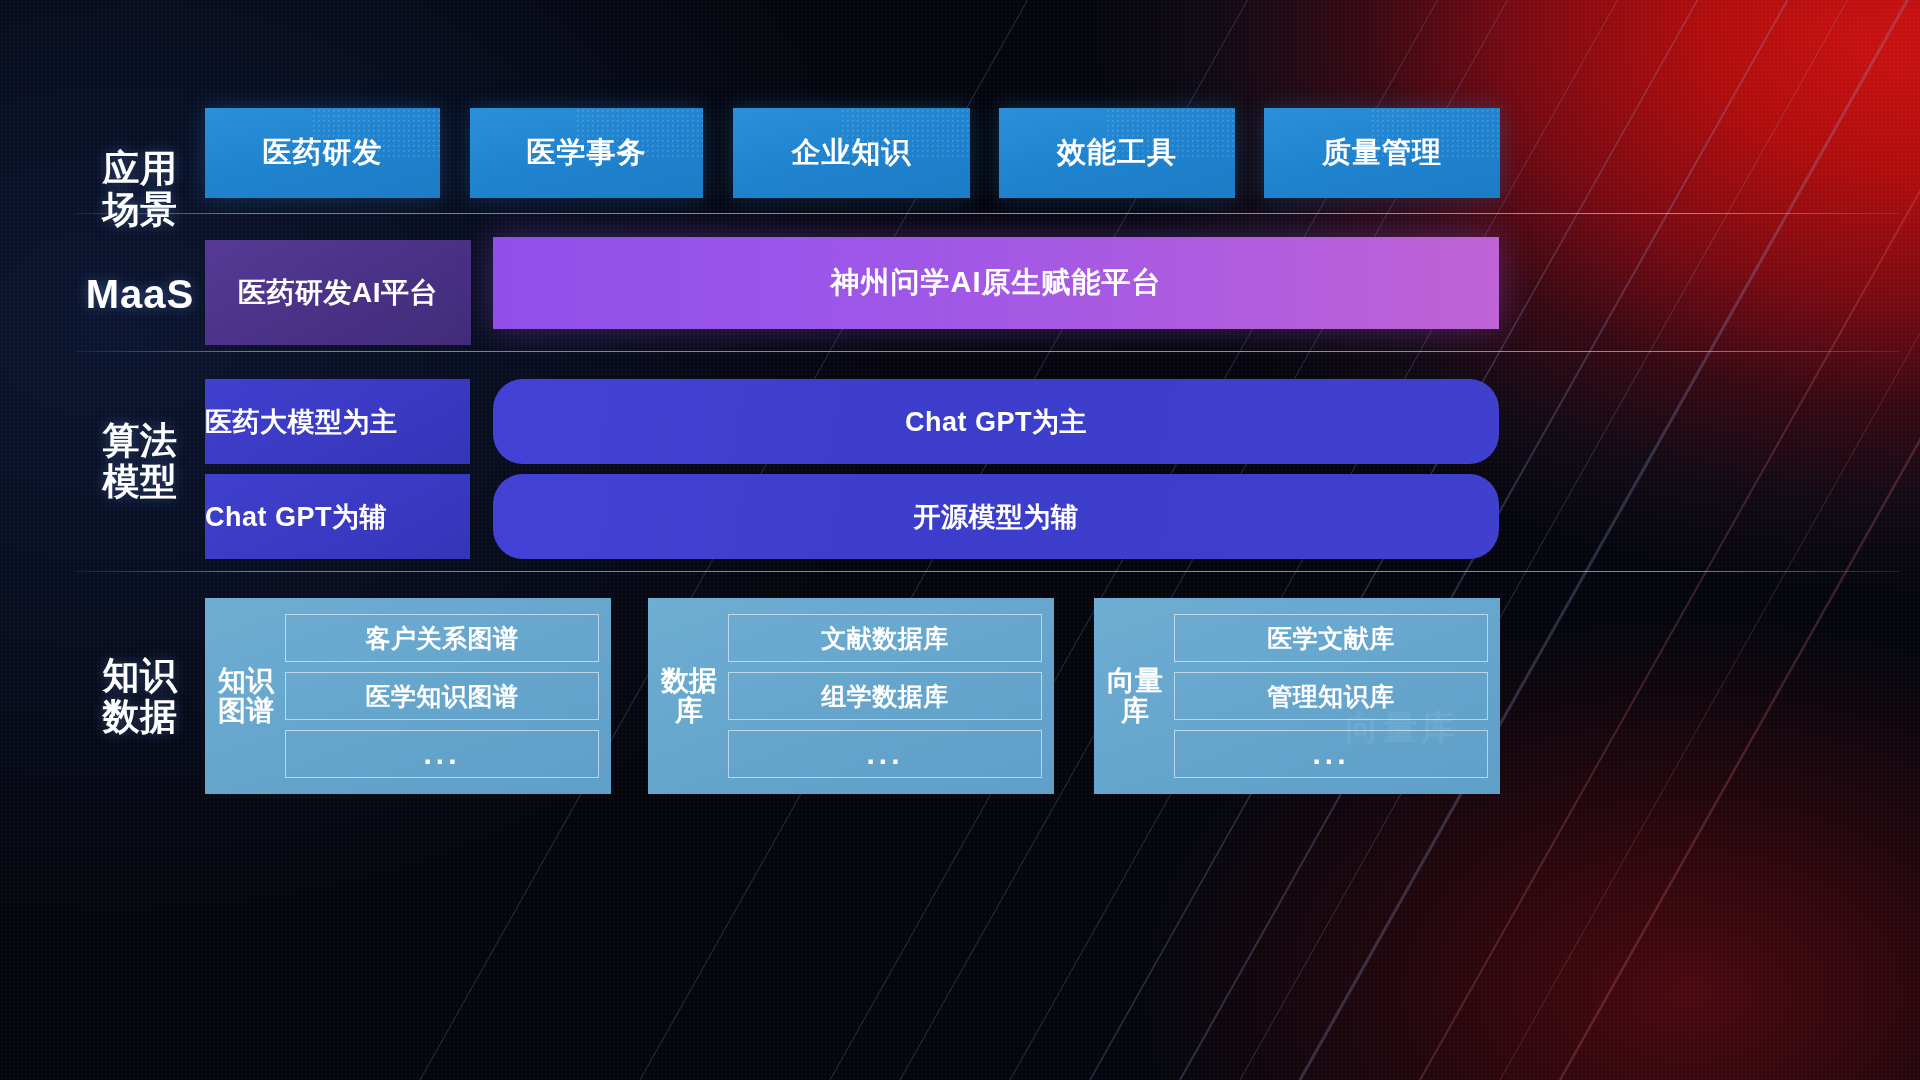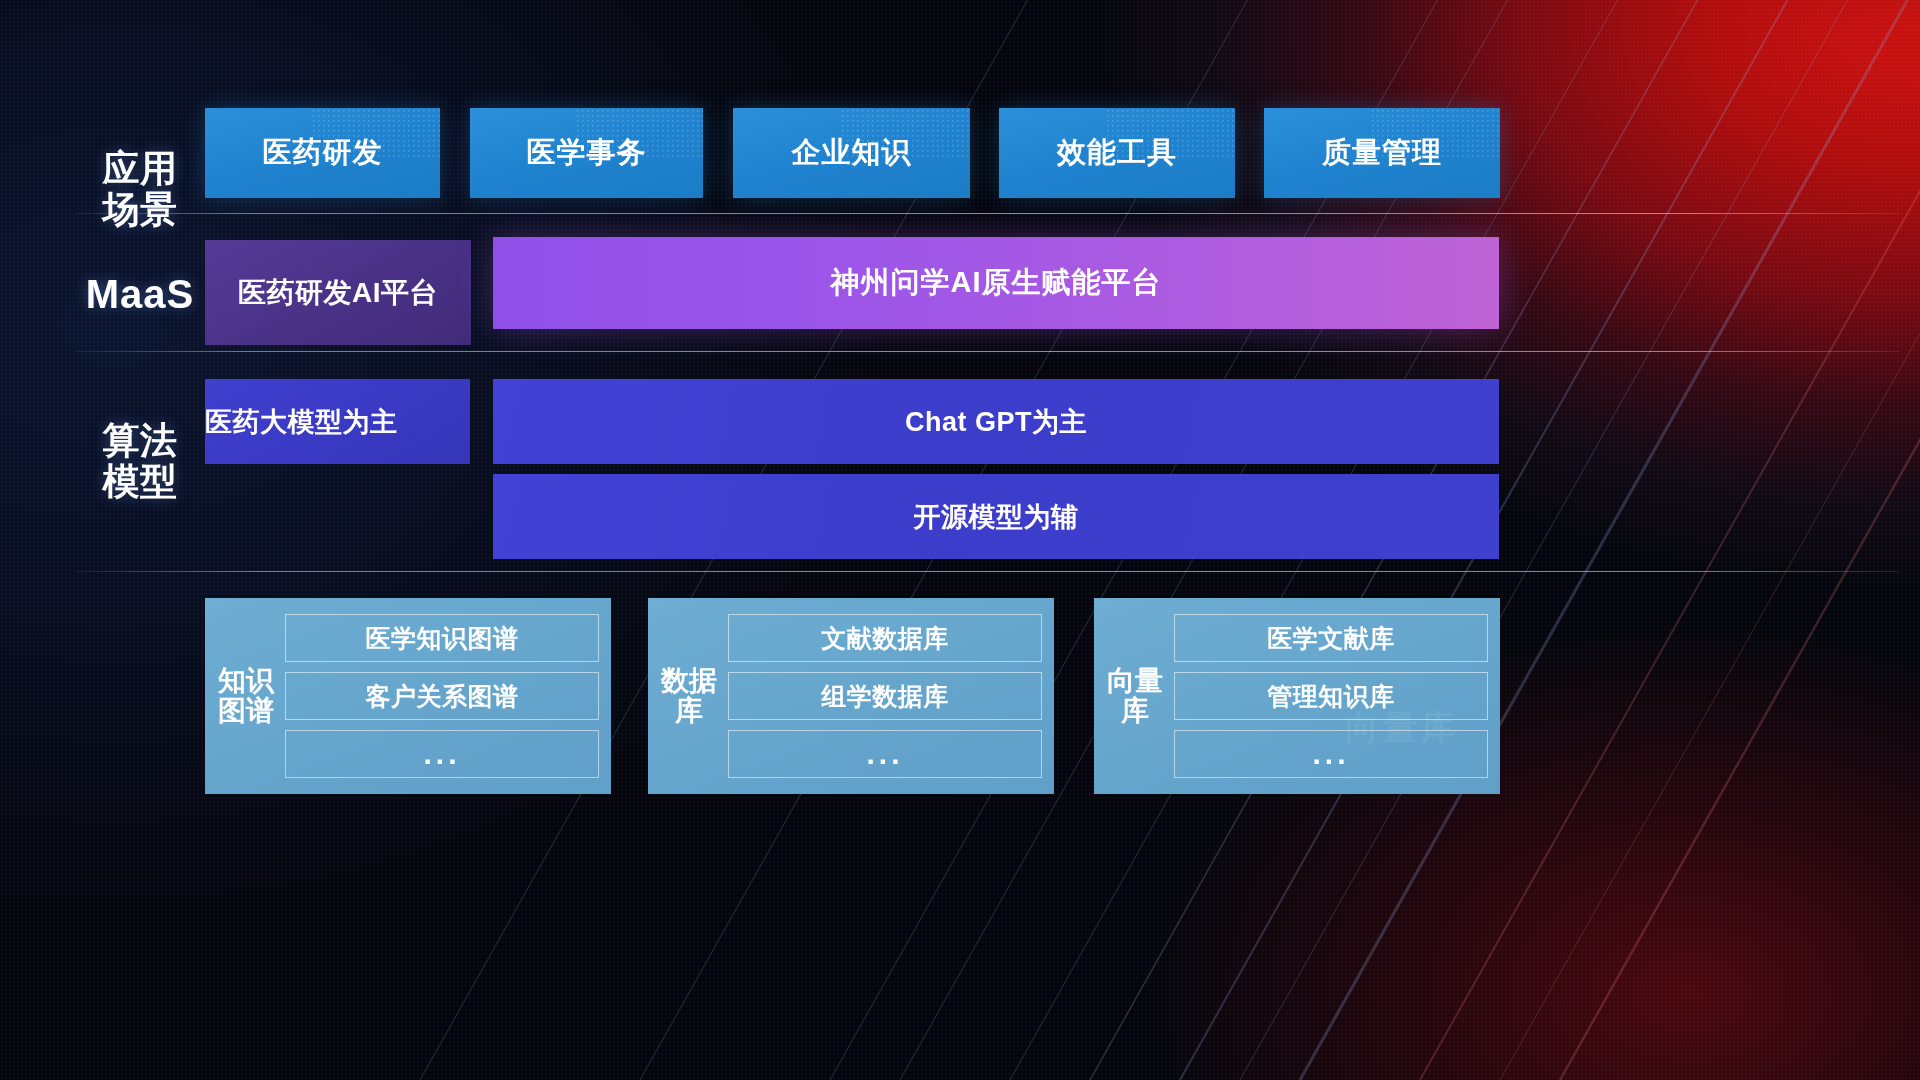--- a/index.html
+++ b/index.html
@@ -85,21 +85,21 @@
   .alg-left{
     position:absolute; left:205px; width:265px; height:85px;
     background:linear-gradient(150deg,#4040cf 0%, #3a3ac5 50%, #3535b8 100%);
     display:flex; align-items:center; 
     color:#fff; font-size:27px; font-weight:bold; letter-spacing:.5px;
   }
   .alg-right{
     position:absolute; left:493px; width:1006px; height:85px;
     background:linear-gradient(100deg,#4242d6 0%, #3d3dcb 45%, #4040cf 100%);
     display:flex; align-items:center; justify-content:center;
-    color:#fff; font-size:27px; font-weight:bold; letter-spacing:.5px;
+    color:#fff; font-size:27px; font-weight:bold; letter-spacing:.5px;border-radius:30px;
   }
 
   
   .kpanel{
     position:absolute; top:598px; height:196px;
     background:linear-gradient(160deg,#6fadd2 0%, #66a6cd 50%, #5f9fc8 100%);
     display:flex; align-items:stretch; padding:10px 12px;
   }
   .kpanel-label{
     width:58px; flex:0 0 58px;
@@ -207,32 +207,39 @@
     <div>模型</div>
   </div>
 
   <div class="alg-left" style="top:379px;">
     <span>医药大模型为主</span>
   </div>
   <div class="alg-right" style="top:379px;">
     <span>Chat GPT为主</span>
   </div>
 
+  <div class="alg-left" style="top:474px;">
+    <span>Chat GPT为辅</span>
+  </div>
   <div class="alg-right" style="top:474px;">
     <span>开源模型为辅</span>
   </div>
 
   <div class="divider" style="top:571px;"></div>
 
+  <div class="rowlabel cjk" style="top:655px;">
+    <div>知识</div>
+    <div>数据</div>
+  </div>
 
   <div class="kpanel" style="left:205px; width:406px;">
     <div class="kpanel-label">知识图谱</div>
     <div class="kpanel-items">
+      <div class="kpill">客户关系图谱</div>
       <div class="kpill">医学知识图谱</div>
-      <div class="kpill">客户关系图谱</div>
       <div class="kpill ellipsis">...</div>
     </div>
   </div>
 
   <div class="kpanel" style="left:648px; width:406px;">
     <div class="kpanel-label">数据库</div>
     <div class="kpanel-items">
       <div class="kpill">文献数据库</div>
       <div class="kpill">组学数据库</div>
       <div class="kpill ellipsis">...</div>

